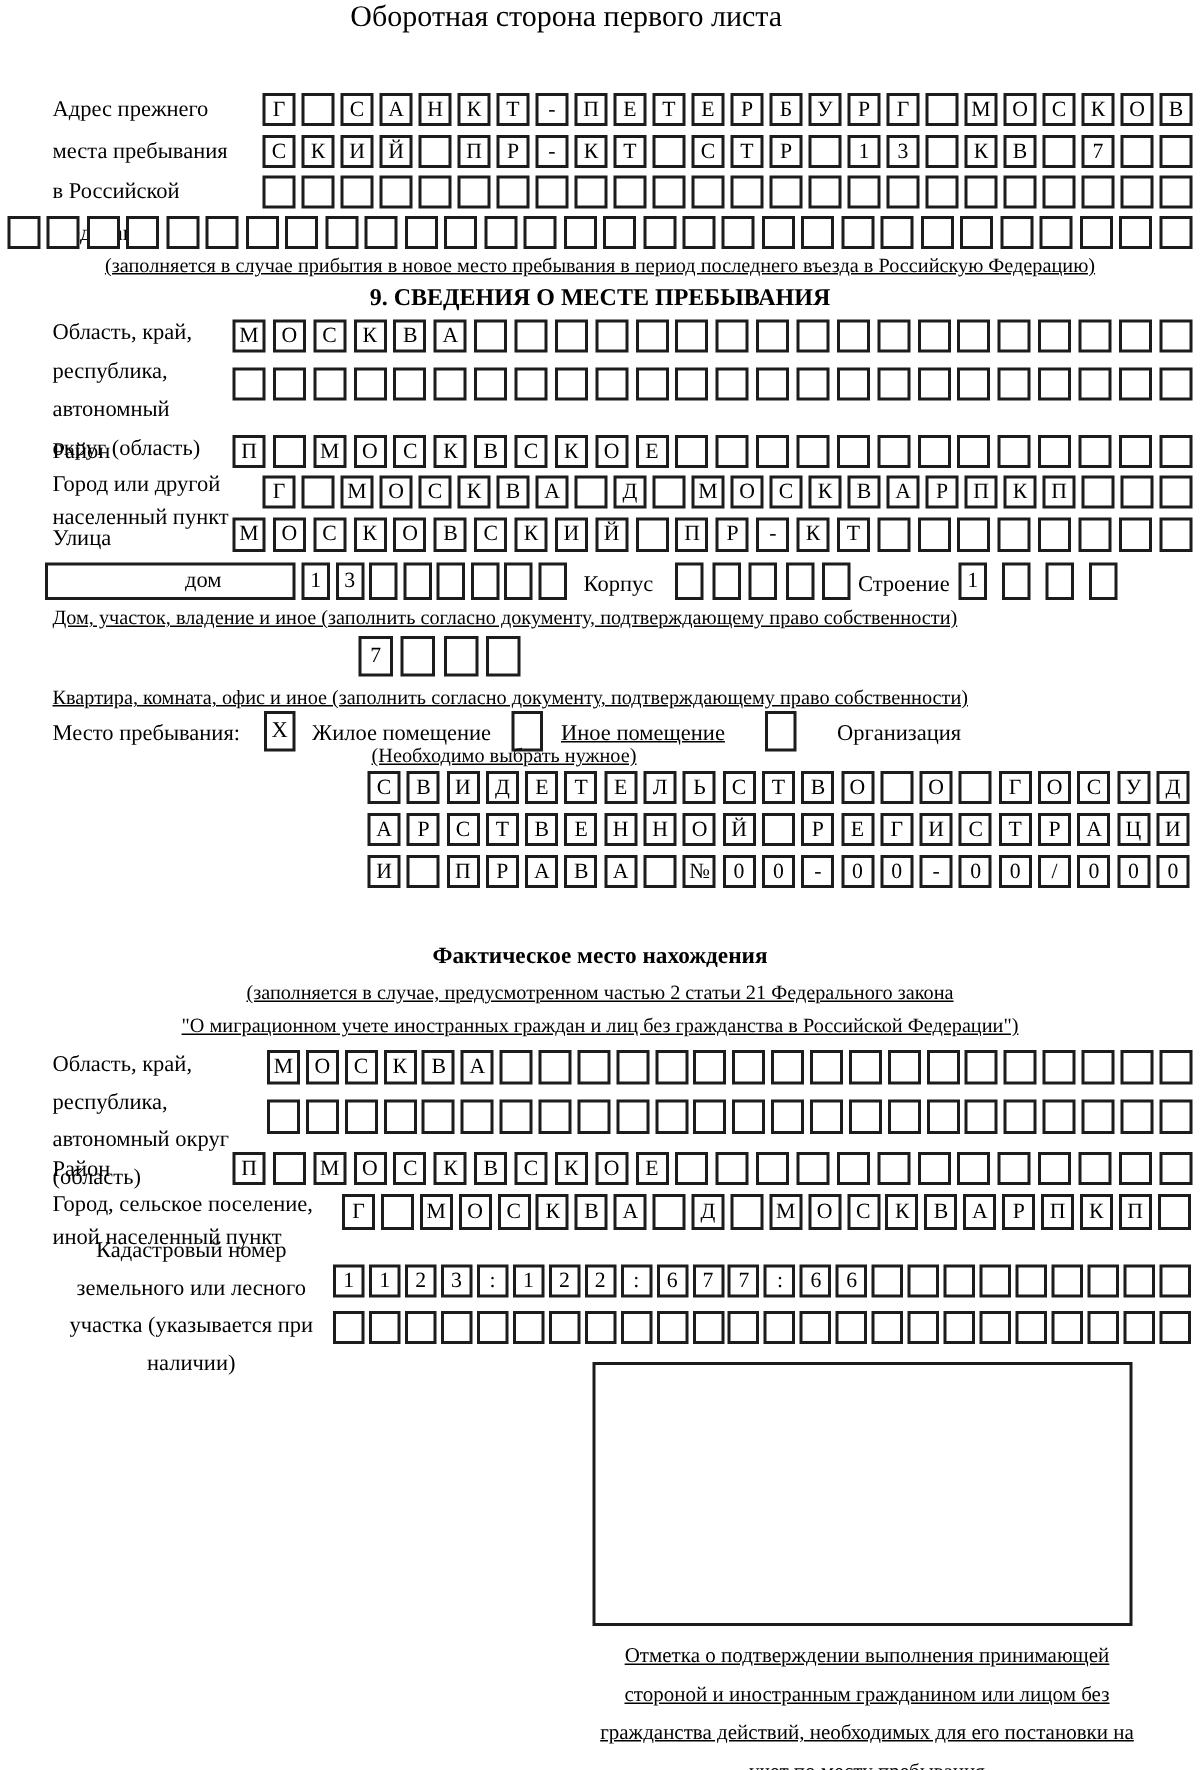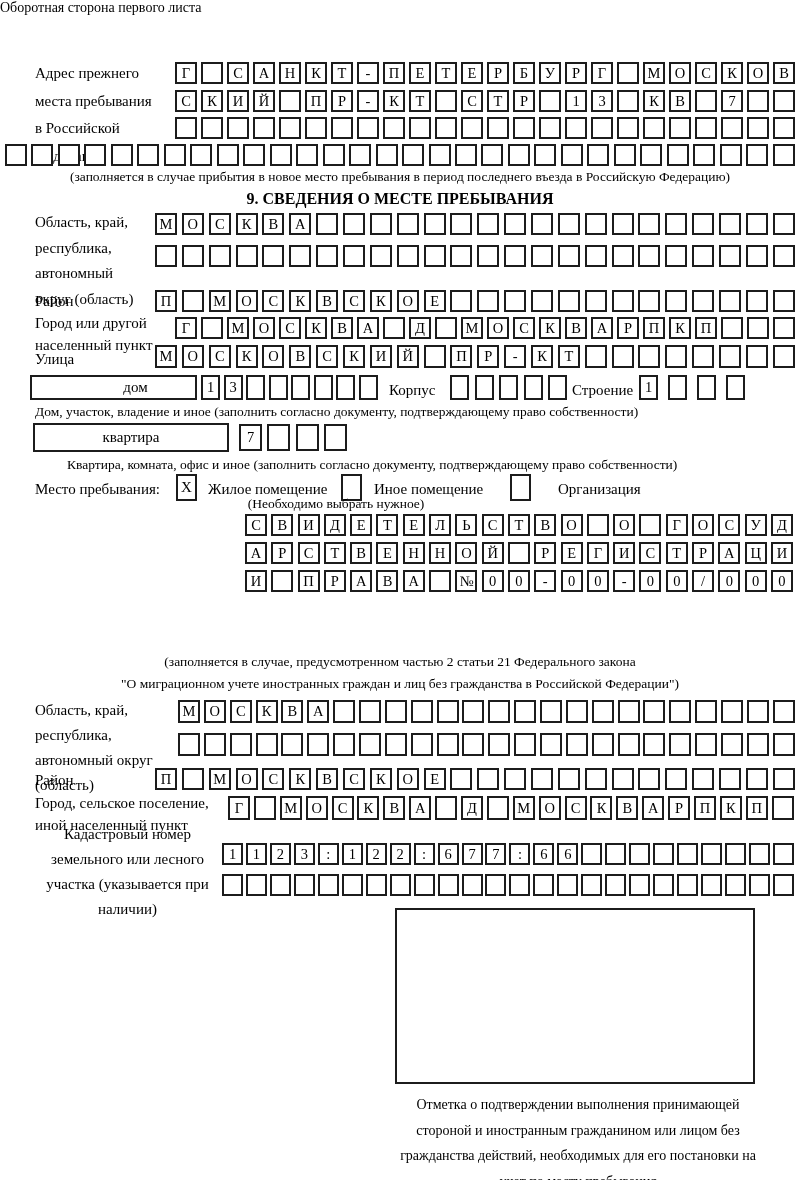--- a/index.html
+++ b/index.html
@@ -4,21 +4,21 @@
 <style>
   html,body { margin:0; padding:0; background:#fff; }
   .page {
     position:relative; width:800px; height:1180px; margin:0 auto;
     background:#fff; color:#000;
     font-family:"Liberation Serif", "DejaVu Serif", serif;
     overflow:hidden;
   }
   .abs { position:absolute; }
   .label { position:absolute; font-size:15px; line-height:25px; }
-  .caption { position:absolute; font-size:13.5px; }
+  .caption { position:absolute; font-size:13.5px;text-decoration:underline; }
   .heading { position:absolute; left:0; width:800px; text-align:center; font-weight:bold; font-size:16px; }
   .cells { position:absolute; display:flex; justify-content:space-between; }
   .cell {
     width:var(--cw,22px); height:100%;
     border:2px solid #1c1c1c; box-sizing:border-box;
     display:flex; align-items:center; justify-content:center;
     font-size:14.5px; line-height:1; background:#fff;
   }
   .typebox {
     position:absolute; border:2px solid #1c1c1c; box-sizing:border-box;
@@ -33,21 +33,21 @@
   }
   .stampbox { position:absolute; border:2px solid #1c1c1c; box-sizing:border-box; background:#fff; }
   .nowrap { white-space:nowrap; }
   .center { text-align:center; }
 </style>
 </head>
 <body>
 
 <div class="page">
 
-  <div class="abs" style="left:0; top:18; width:755px; text-align:left; font-size:14px;">Оборотная сторона первого листа</div>
+  <div class="abs" style="left:0; top:18; width:755px; text-align:center; font-size:20px;">Оборотная сторона первого листа</div>
 
   <div class="label" style="left:35px; top:60px; width:120px; line-height:27.5px;">Адрес прежнего места пребывания в Российской Федерации</div>
   <div class="cells" style="left:175px; top:62px; width:620px; height:22px;">
       <span class="cell">Г</span>
       <span class="cell"></span>
       <span class="cell">С</span>
       <span class="cell">А</span>
       <span class="cell">Н</span>
       <span class="cell">К</span>
       <span class="cell">Т</span>
@@ -316,34 +316,33 @@
     </div>
   <div class="label nowrap" style="left:572px; top:378px;">Строение</div>
   <div class="cells" style="left:639px; top:375px; width:106px; height:25px; --cw:19px;">
       <span class="cell">1</span>
       <span class="cell"></span>
       <span class="cell"></span>
       <span class="cell"></span>
     </div>
   <div class="caption" style="left:35px; top:404px;">Дом, участок, владение и иное (заполнить согласно документу, подтверждающему право собственности)</div>
 
-  <div class="typebox" style="left:33px; top:423px; width:196px; height:29px;">квартира</div>
   <div class="cells" style="left:239px; top:424px; width:108px; height:27px; --cw:23px;">
       <span class="cell">7</span>
       <span class="cell"></span>
       <span class="cell"></span>
       <span class="cell"></span>
     </div>
-  <div class="caption" style="left:35px; top:457px;margin-left:32px;">Квартира, комната, офис и иное (заполнить согласно документу, подтверждающему право собственности)</div>
+  <div class="caption" style="left:35px; top:457px;">Квартира, комната, офис и иное (заполнить согласно документу, подтверждающему право собственности)</div>
 
   <div class="label nowrap" style="left:35px; top:477px;">Место пребывания:</div>
   <div class="checkbox" style="left:176px; top:474px;">X</div>
   <div class="label nowrap" style="left:208px; top:477px;">Жилое помещение</div>
   <div class="checkbox" style="left:341px; top:474px;"></div>
-  <div class="label nowrap" style="left:374px; top:477px;">Иное помещение</div>
+  <div class="label nowrap" style="left:374px; top:477px;text-decoration:underline;">Иное помещение</div>
   <div class="checkbox" style="left:510px; top:474px;"></div>
   <div class="label nowrap" style="left:558px; top:477px;">Организация</div>
   <div class="caption center" style="left:156px; top:496px; width:360px;">(Необходимо выбрать нужное)</div>
 
   <div class="cells" style="left:245px; top:514px; width:548px; height:22px;">
       <span class="cell">С</span>
       <span class="cell">В</span>
       <span class="cell">И</span>
       <span class="cell">Д</span>
       <span class="cell">Е</span>
@@ -404,20 +403,21 @@
       <span class="cell">0</span>
       <span class="cell">-</span>
       <span class="cell">0</span>
       <span class="cell">0</span>
       <span class="cell">/</span>
       <span class="cell">0</span>
       <span class="cell">0</span>
       <span class="cell">0</span>
     </div>
 
+  <div class="heading" style="top:629px; font-size:15.5px;">Фактическое место нахождения</div>
   <div class="caption center" style="left:0; top:654px; width:800px;">(заполняется в случае, предусмотренном частью 2 статьи 21 Федерального закона</div>
   <div class="caption center" style="left:0; top:676px; width:800px;">"О миграционном учете иностранных граждан и лиц без гражданства в Российской Федерации")</div>
 
   <div class="label" style="left:35px; top:698px; width:150px; line-height:25px;">Область, край, республика, автономный округ (область)</div>
   <div class="cells" style="left:178px; top:700px; width:617px; height:23px;">
       <span class="cell">М</span>
       <span class="cell">О</span>
       <span class="cell">С</span>
       <span class="cell">К</span>
       <span class="cell">В</span>

